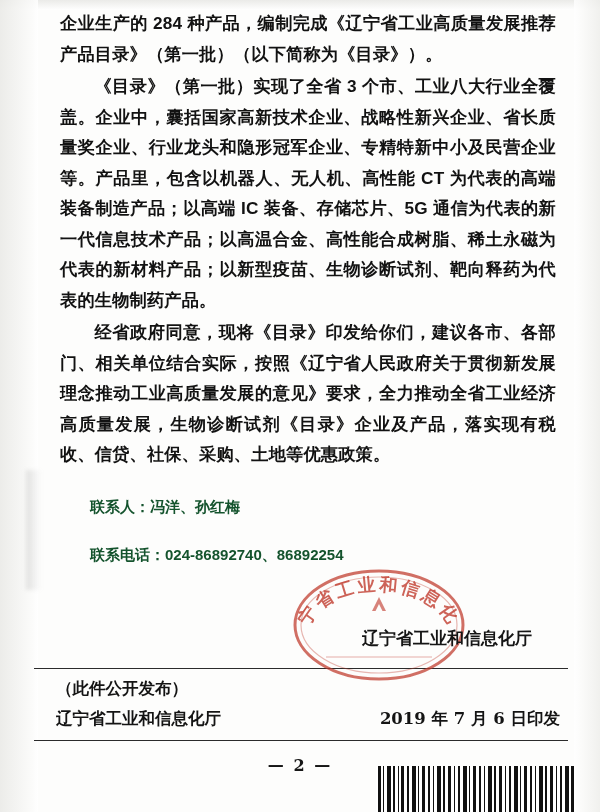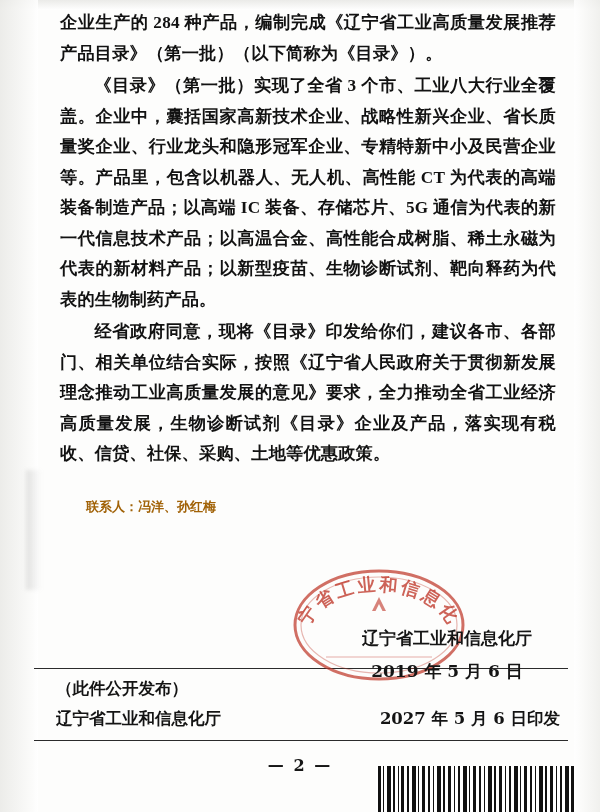--- a/index.html
+++ b/index.html
@@ -41,21 +41,21 @@
     height: 10px;
     background: linear-gradient(to bottom, #e6e6e3 0%, #ffffff 100%);
     opacity: .8;
   }
 
   .body-text {
     position: absolute;
     left: 60px;
     top: 8px;
     width: 496px;
-    font-family: Liberation Serif, serif;
+    font-family: Liberation Sans, sans-serif;
     font-size: 17.2px;
     line-height: 30.5px;
     letter-spacing: 0.2px;
     color: #121212;
     text-align: justify;
     text-justify: inter-character;
     font-weight: 600;
   }
   .para {
     margin: 0 0 2px 0;
@@ -63,24 +63,24 @@
   }
   .para.first {
     text-indent: 0;
   }
 
   .contacts {
     position: absolute;
     left: 60px;
     width: 496px;
     font-family: Liberation Sans, sans-serif;
-    font-size: 13px;
+    font-size: 15px;
     font-weight: 700;
     line-height: 30px;
-    color: #a16207;
+    color: #14532d;
   }
   #contact-person { top: 492px; }
   #contact-phone  { top: 540px; }
   .contacts .ind { display: inline-block; text-indent: 2em; }
 
   
   .signature {
     position: absolute;
     right: 68px;
     top: 622px;
@@ -184,20 +184,23 @@
 
   <div class="body-text">
     <p class="para first">企业生产的 284 种产品，编制完成《辽宁省工业高质量发展推荐产品目录》（第一批）（以下简称为《目录》）。</p>
     <p class="para">《目录》（第一批）实现了全省 3 个市、工业八大行业全覆盖。企业中，囊括国家高新技术企业、战略性新兴企业、省长质量奖企业、行业龙头和隐形冠军企业、专精特新中小及民营企业等。产品里，包含以机器人、无人机、高性能 CT 为代表的高端装备制造产品；以高端 IC 装备、存储芯片、5G 通信为代表的新一代信息技术产品；以高温合金、高性能合成树脂、稀土永磁为代表的新材料产品；以新型疫苗、生物诊断试剂、靶向释药为代表的生物制药产品。</p>
     <p class="para">经省政府同意，现将《目录》印发给你们，建议各市、各部门、相关单位结合实际，按照《辽宁省人民政府关于贯彻新发展理念推动工业高质量发展的意见》要求，全力推动全省工业经济高质量发展，生物诊断试剂《目录》企业及产品，落实现有税收、信贷、社保、采购、土地等优惠政策。</p>
   </div>
 
   <div class="contacts" id="contact-person">
     <span class="ind">联系人：冯洋、孙红梅</span>
   </div>
+  <div class="contacts" id="contact-phone">
+    <span class="ind">联系电话：024-86892740、86892254</span>
+  </div>
 
   <div class="seal">
     <svg width="186" height="120" viewBox="0 0 186 120" xmlns="http://www.w3.org/2000/svg">
       <g fill="none" stroke="#c0392b" stroke-width="3" opacity="0.72">
         <ellipse cx="93" cy="60" rx="84" ry="54"></ellipse>
         <ellipse cx="93" cy="60" rx="78" ry="48" stroke-width="1.2" opacity="0.5"></ellipse>
       </g>
       <path id="sealArc" d="M 22,64 A 72,46 0 0 1 164,64" fill="none"></path>
       <text font-family="DejaVu Serif, serif" font-size="18" font-weight="bold" fill="#c0392b" opacity="0.78" letter-spacing="3">
         <textPath href="#sealArc" startOffset="50%" text-anchor="middle">辽宁省工业和信息化厅</textPath>
@@ -206,29 +209,28 @@
         <path d="M86 46 l7 -14 l7 14 l-3.5 0 l-3.5 -7 l-3.5 7 z"></path>
       </g>
       <g opacity="0.4" stroke="#c0392b" stroke-width="1">
         <line x1="40" y1="92" x2="146" y2="92"></line>
       </g>
     </svg>
   </div>
 
   <div class="signature">
     <div>辽宁省工业和信息化厅</div>
-    <div>2019 年 5 月 6 日</div>
   </div>
 
   <div class="rule rule-top"></div>
   <div class="footer-note">（此件公开发布）</div>
 
   <div class="footer-row">
     <span>辽宁省工业和信息化厅</span>
-    <span>2027 年 5 月 6 日印发</span>
+    <span>2019 年 7 月 6 日印发</span>
   </div>
   <div class="rule rule-bottom"></div>
 
   <div class="page-number">— 2 —</div>
 
   <div class="barcode">
     <svg width="200" height="46" viewBox="0 0 200 46" xmlns="http://www.w3.org/2000/svg">
       <rect width="200" height="46" fill="#ffffff"></rect>
       <g fill="#111111">
         <rect x="2" y="0" width="3" height="46"></rect>

